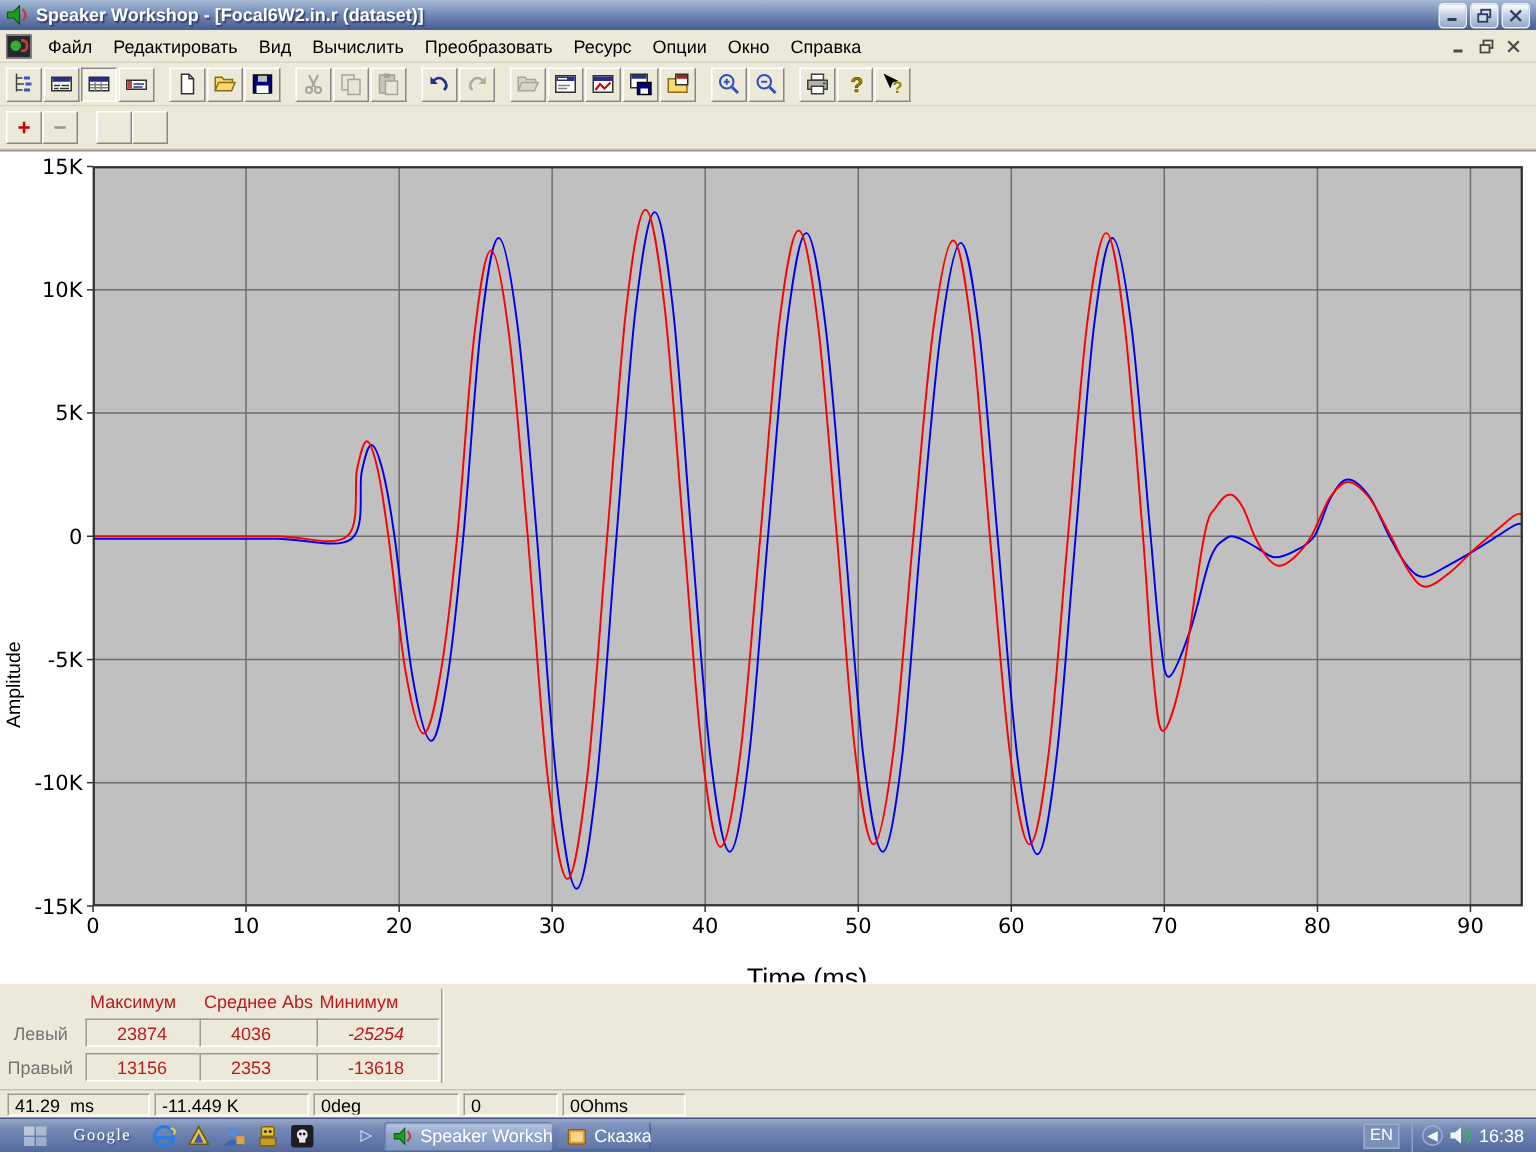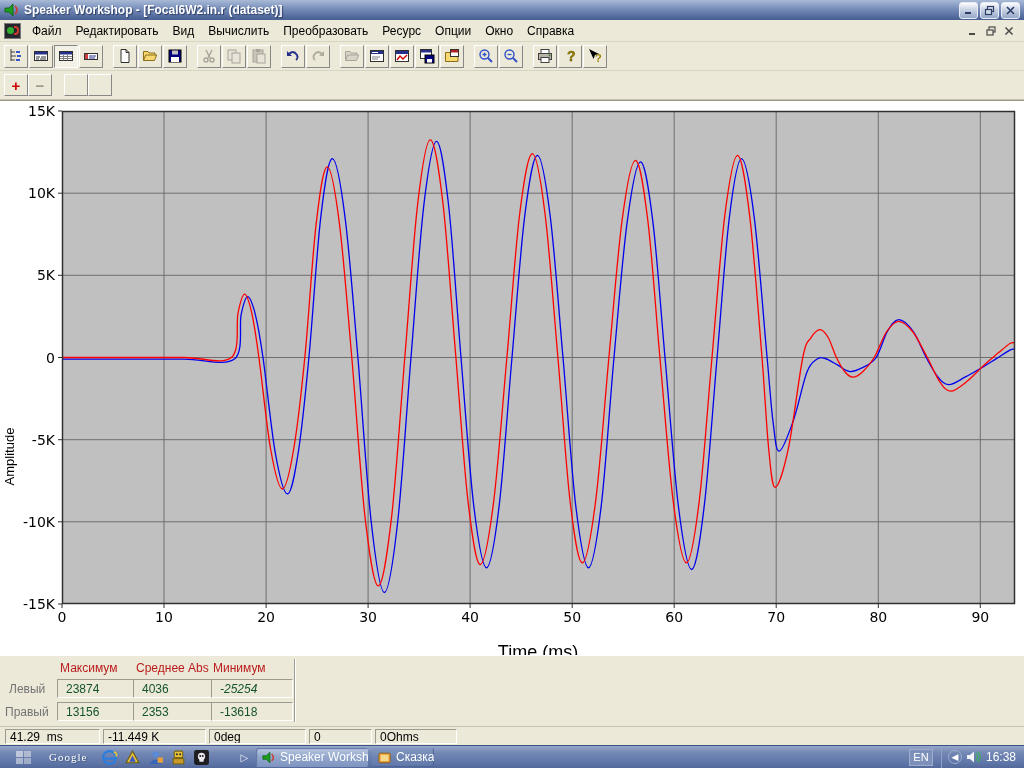--- a/index.html
+++ b/index.html
@@ -54,22 +54,22 @@
   .ylabel-vert { position:absolute; left:-26px; top:348px; width:70px; font-size:13px;
     color:#000; transform:rotate(-90deg); text-align:center; }
   .xlabel-horiz { position:absolute; left:458px; top:525px; width:160px;
     font-size:18px; color:#000; text-align:center;margin-top:16px; }
 
   
   .stats { position:relative; height:71px; background:#ece9d8;
     border-top:1px solid #fff; font-size:12px; }
   .stats .hdr { position:absolute; top:5px; color:#b91c1c; }
   .stats .rowlab { position:absolute; color:#737373; }
-  .statbox { position:absolute; width:82px; height:19px; padding:2px 8px;
-    font-size:12px; color:#14532d; background:#ece9d8; border:1px solid;
+  .statbox { position:absolute; width:82px; height:19px; padding:2px 20px;
+    font-size:12px; color:#b91c1c; background:#ece9d8; border:1px solid;
     border-color:#9d9a90 #fff #fff #9d9a90; white-space:nowrap; overflow:hidden; }
   .stats .divider { position:absolute; left:294px; top:3px; height:63px; width:2px;
     border-left:1px solid #9d9a90; border-right:1px solid #fff; }
 
   
   .statusbar { height:19px; background:#ece9d8; border-top:1px solid #c6c3b2;
     display:flex; align-items:center; font-size:12px; color:#000; padding:1px 2px; }
   .statusbar .msg { flex:1; padding-left:3px; }
   .spanel { height:15px; margin-left:3px; padding:0 4px; white-space:pre;
     border:1px solid; border-color:#9d9a90 #fff #fff #9d9a90; overflow:hidden; }

